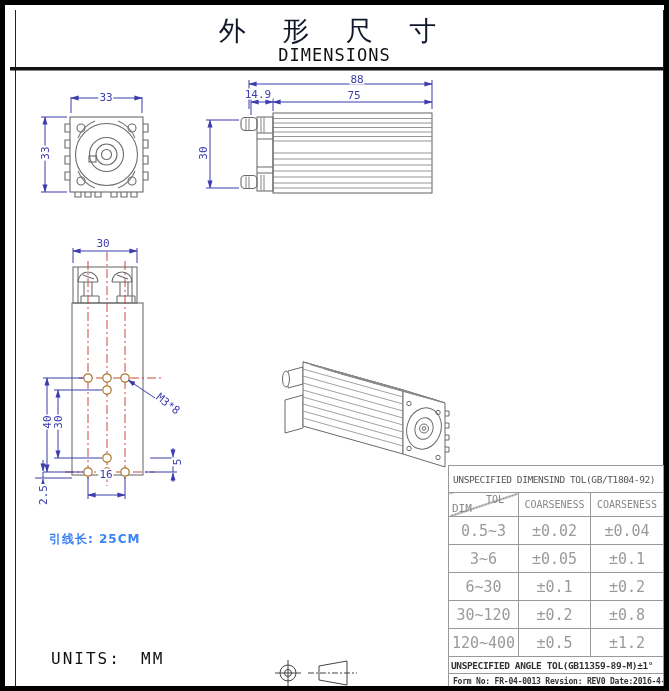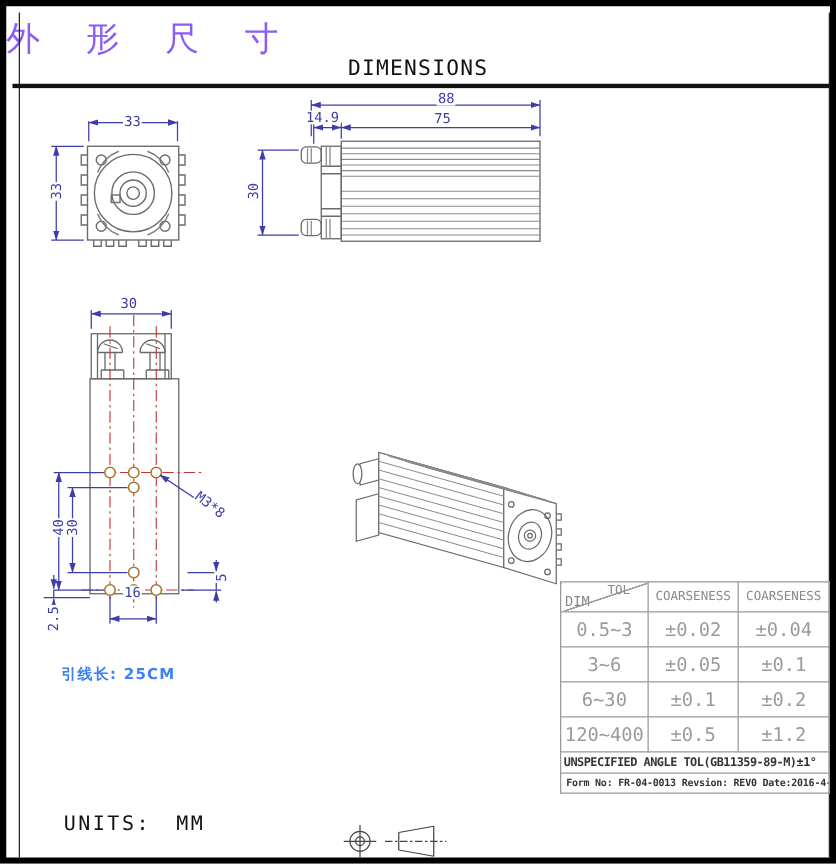--- a/index.html
+++ b/index.html
@@ -5,22 +5,22 @@
   html,body{margin:0;padding:0;background:#fff;}
   #page{position:relative;width:669px;height:691px;box-sizing:border-box;
         border:5px solid #000;background:#fff;overflow:hidden;
         font-family:"DejaVu Sans Mono",monospace;}
   #draw{position:absolute;left:0;top:0;}
   .lab{position:absolute;font:11px "DejaVu Sans Mono",monospace;color:#3c3cac;
        background:#fff;line-height:1;padding:0 1px;white-space:nowrap;
        transform:translate(-50%,-50%);}
   .rot{transform:translate(-50%,-50%) rotate(-90deg);}
   .rot38{transform:translate(-50%,-50%) rotate(38deg);background:transparent;}
-  .title-cn{position:absolute;left:0;right:0;top:8px;text-align:left;
-       font:27px "DejaVu Serif",serif;color:#8b5cf6;letter-spacing:14px;}
+  .title-cn{position:absolute;left:0;right:0;top:8px;text-align:center;
+       font:27px "DejaVu Serif",serif;color:#0f172a;letter-spacing:14px;}
   .title-en{position:absolute;left:0;right:0;top:40px;text-align:center;
        font:17px "DejaVu Sans Mono",monospace;color:#111;letter-spacing:1px;}
   .wire{position:absolute;left:44px;top:526px;font:bold 12px "DejaVu Sans",sans-serif;
        color:#3b82f6;letter-spacing:1px;}
   .units{position:absolute;top:644px;font:16px "DejaVu Sans Mono",monospace;
        color:#111;letter-spacing:2px;}
   
   #tol{position:absolute;left:443px;top:460px;width:215px;border-collapse:collapse;
        table-layout:fixed;color:#9a9a9a;}
   #tol td{border:1px solid #999;padding:0;overflow:hidden;white-space:nowrap;}
@@ -202,20 +202,23 @@
   <div class="units" style="left:46px;">UNITS:</div>
   <div class="units" style="left:136px;">MM</div>
 
   <table id="tol">
     <colgroup>
         <col style="width:70px">
         <col style="width:72px">
         <col style="width:73px">
       </colgroup>
     <tbody>
+        <tr>
+          <td colspan="3" class="ttitle">UNSPECIFIED DIMENSIND TOL(GB/T1804-92)</td>
+        </tr>
     <tr class="thead">
       <td class="corner">
         <span class="tl">TOL</span>
         <span class="bl">DIM</span>
       </td>
       <td>COARSENESS</td>
       <td>COARSENESS</td>
     </tr>
     <tr class="drow">
       <td>0.5~3</td>
@@ -224,20 +227,25 @@
     </tr>
     <tr class="drow">
       <td>3~6</td>
       <td>±0.05</td>
       <td>±0.1</td>
     </tr>
     <tr class="drow">
       <td>6~30</td>
       <td>±0.1</td>
       <td>±0.2</td>
+    </tr>
+    <tr class="drow">
+      <td>30~120</td>
+      <td>±0.2</td>
+      <td>±0.8</td>
     </tr>
     <tr class="drow">
       <td>120~400</td>
       <td>±0.5</td>
       <td>±1.2</td>
     </tr>
     <tr>
           <td colspan="3" class="angle">UNSPECIFIED ANGLE TOL(GB11359-89-M)±1°</td>
         </tr>
     <tr>

